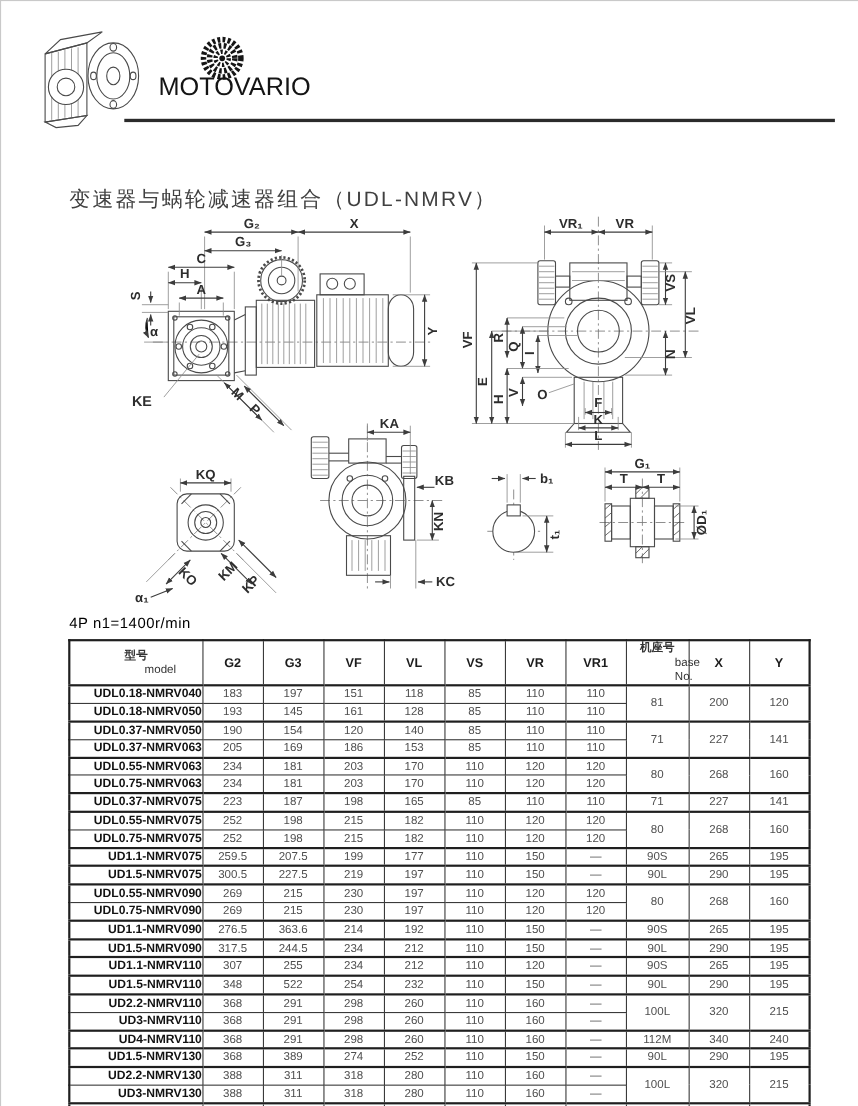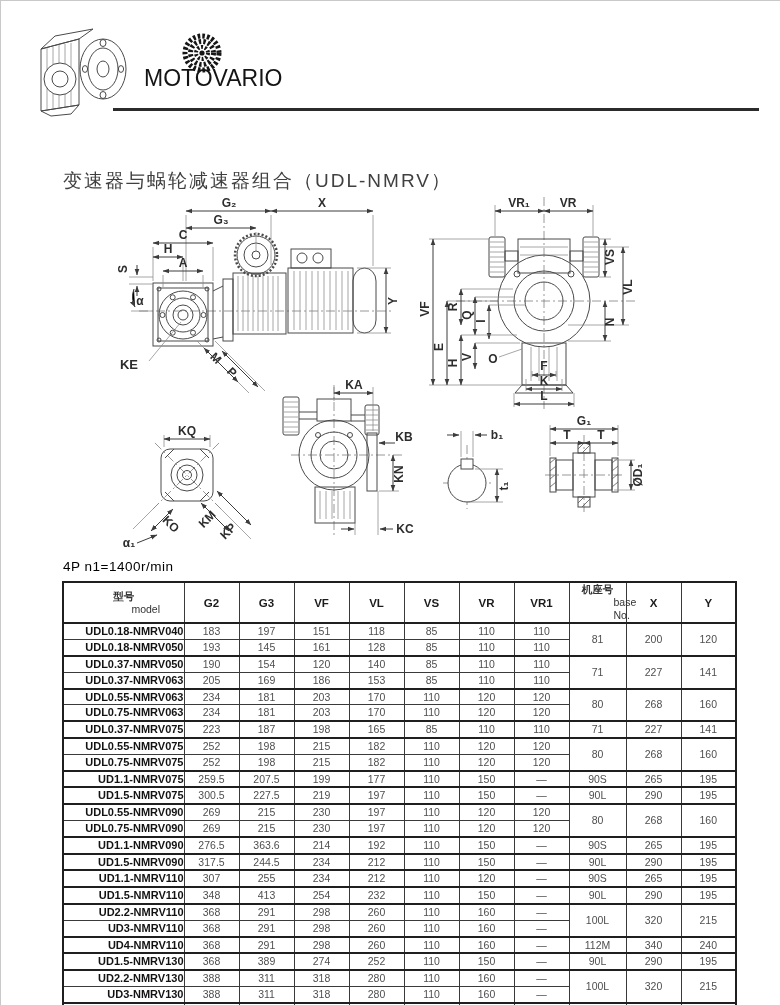--- a/index.html
+++ b/index.html
@@ -575,21 +575,21 @@
           <td>110</td>
           <td>120</td>
           <td>—</td>
           <td>90S</td>
           <td>265</td>
           <td>195</td>
         </tr>
         <tr class="group-start">
           <td class="model-cell">UD1.5-NMRV110</td>
           <td>348</td>
-          <td>413</td>
+          <td>522</td>
           <td>254</td>
           <td>232</td>
           <td>110</td>
           <td>150</td>
           <td>—</td>
           <td>90L</td>
           <td>290</td>
           <td>195</td>
         </tr>
         <tr class="group-start">

